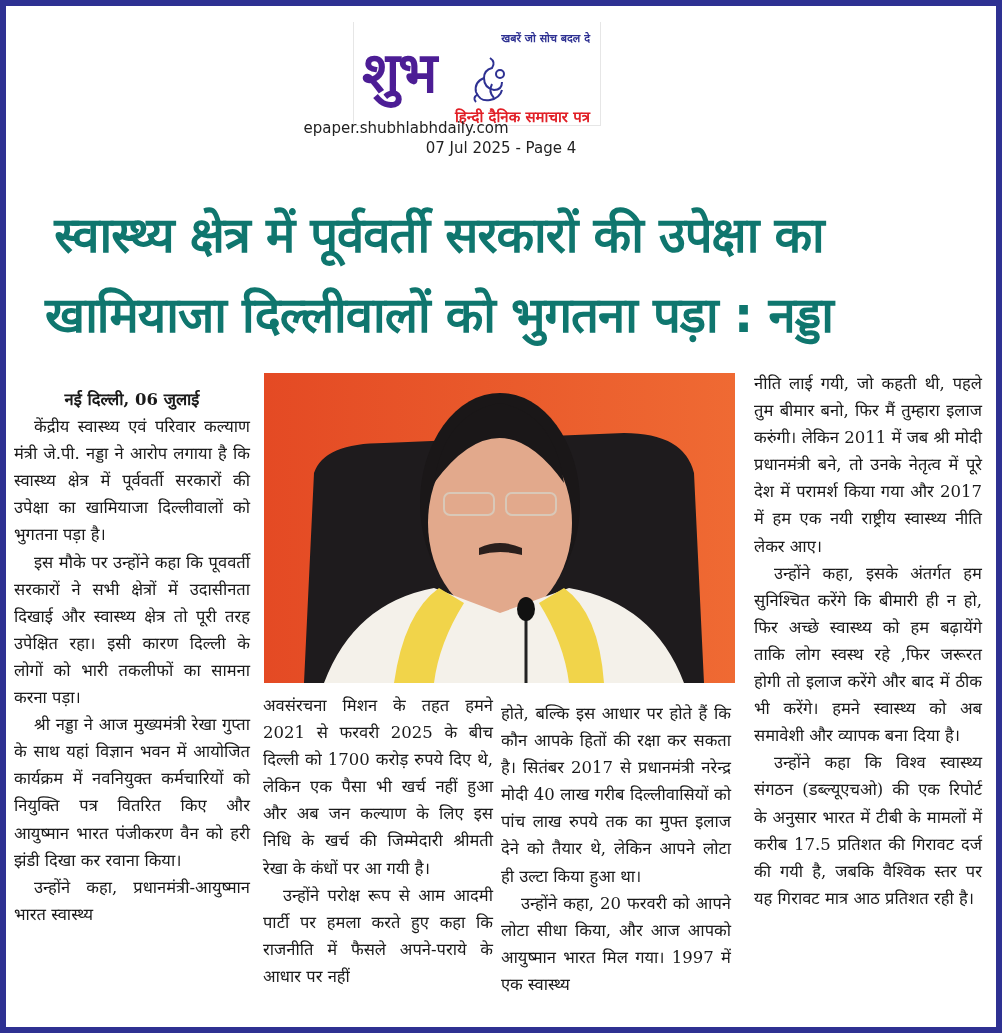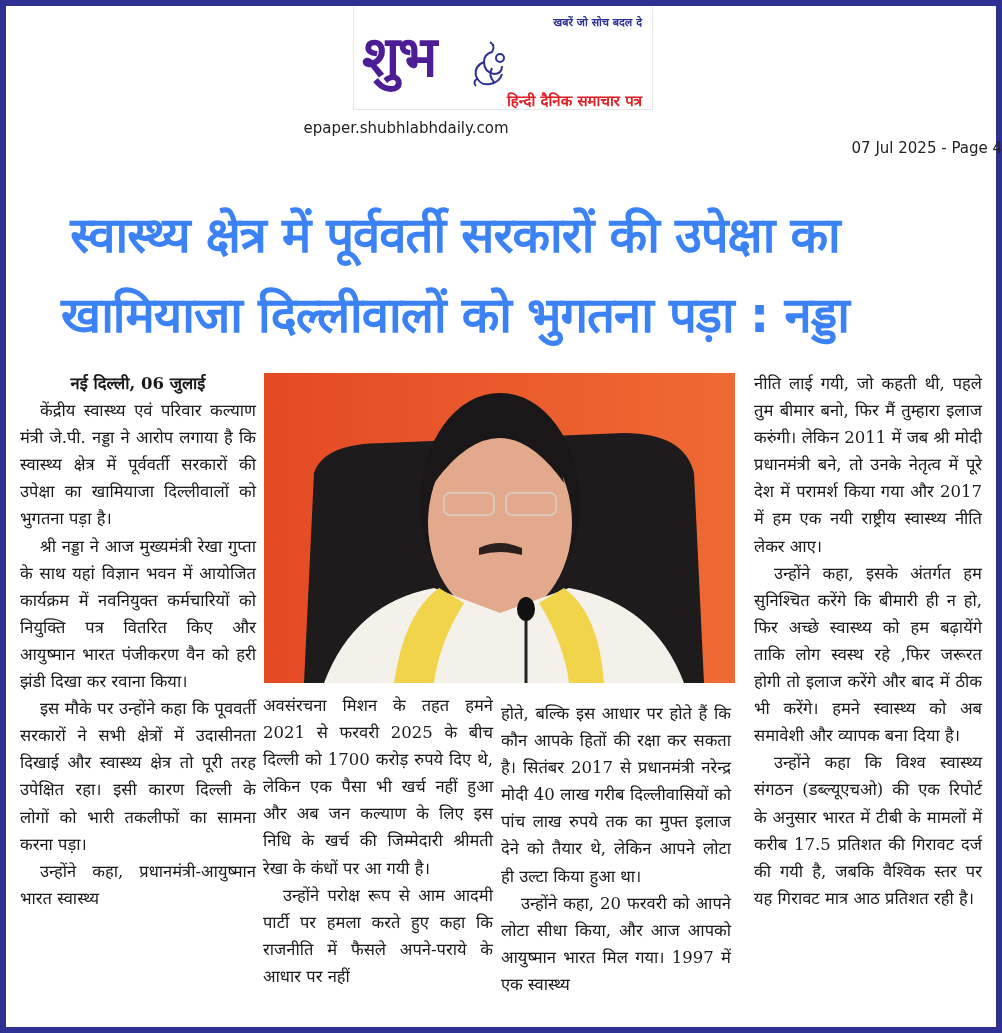--- a/index.html
+++ b/index.html
@@ -3,21 +3,21 @@
 <meta charset="utf-8">
 <style>
   * { box-sizing: border-box; margin: 0; padding: 0; }
   html, body { width: 1002px; height: 1033px; background: #2e3192; overflow: hidden; }
   body { position: relative; font-family: "DejaVu Serif", serif; }
   .page {
     position: absolute; left: 6px; top: 6px; width: 990px; height: 1021px;
     background: #ffffff;
   }
   .masthead {
-    position: absolute; left: 347px; top: 0px; width: 300px; height: 104px;
+    position: absolute; left: 347px; top: 16px; width: 248px; height: 104px;
     border: 1px solid #e6e6e6; border-top: none; background: #fff;
   }
   .tagline {
     position: absolute; right: 10px; top: 8px; font-size: 11px; color: #2e3192;
     font-family: "DejaVu Sans", sans-serif; font-weight: bold;
   }
   .logo-text {
     position: absolute; left: 10px; top: 14px; font-size: 56px; font-weight: bold;
     color: #4c1d95; font-family: "DejaVu Sans", sans-serif; letter-spacing: -2px;
     line-height: 70px;
@@ -33,30 +33,30 @@
   }
   .site-url {
     position: absolute; left: 0; width: 812px; top: 113px; text-align: center;
     font-family: "DejaVu Sans", sans-serif; font-size: 15px; color: #222;
   }
   .page-date {
     position: absolute; left: 0; width: 1002px; top: 133px; text-align: center;
     font-family: "DejaVu Sans", sans-serif; font-size: 15px; color: #222;
   }
   .headline {
-    position: absolute; left: 16px; width: 866px; top: 190px; text-align: center;
+    position: absolute; left: 0; width: 866px; top: 190px; text-align: center;
     font-family: "DejaVu Sans", sans-serif; font-weight: bold; font-size: 49px;
-    line-height: 80px; color: #3b82f6; letter-spacing: -1px;
+    line-height: 80px; color: #0f766e; letter-spacing: -1px;
   }
   .col {
     position: absolute; top: 364px; font-size: 16.5px; line-height: 27.1px;
     color: #1a1a1a; text-align: justify; font-family: "DejaVu Serif", serif;
   }
   .col p { text-indent: 20px; }
-  .col1 { left: 14px; width: 236px; }
+  .col1 { left: 8px; width: 236px; margin-top: 16px; }
   .col2 { left: 257px; width: 230px; top: 686px; }
   .col3 { left: 495px; width: 230px; top: 686px; margin-top: 8px; }
   .col4 { left: 748px; width: 228px; }
   .dateline { text-align: center; font-weight: bold; text-indent: 0 !important; }
   .photo {
     position: absolute; left: 258px; top: 367px; width: 471px; height: 310px;
     background: #e8542b; overflow: hidden;
   }
 </style>
 </head>
@@ -73,32 +73,32 @@
         <path d="M18 24 q-10 4 -8 14 q4 10 14 8 q10 -2 12 -10"></path>
         <path d="M26 30 q-4 8 2 14"></path>
         <circle cx="34" cy="20" r="4"></circle>
         <path d="M12 40 q-6 4 -2 8"></path>
       </g>
     </svg>
     <div class="subtag">हिन्दी दैनिक समाचार पत्र</div>
   </div>
 
   <div class="site-url" style="left:-6px;">epaper.shubhlabhdaily.com</div>
-  <div class="page-date" style="left:-6px;text-align:right;">07 Jul 2025 - Page 4</div>
+  <div class="page-date" style="left:-6px;">07 Jul 2025 - Page 4</div>
 
   <h1 class="headline">
     <div>स्वास्थ्य क्षेत्र में पूर्ववर्ती सरकारों की उपेक्षा का</div>
     <div>खामियाजा दिल्लीवालों को भुगतना पड़ा : नड्डा</div>
   </h1>
 
   <div class="col col1">
     <div class="dateline">नई दिल्ली, 06 जुलाई</div>
     <p>केंद्रीय स्वास्थ्य एवं परिवार कल्याण मंत्री जे.पी. नड्डा ने आरोप लगाया है कि  स्वास्थ्य क्षेत्र में पूर्ववर्ती सरकारों की उपेक्षा का खामियाजा दिल्लीवालों को भुगतना पड़ा है।</p>
+    <p>इस मौके पर उन्होंने कहा कि पूववर्ती सरकारों ने सभी क्षेत्रों में उदासीनता दिखाई और स्वास्थ्य क्षेत्र तो पूरी तरह उपेक्षित रहा। इसी कारण दिल्ली के लोगों को भारी तकलीफों का सामना करना पड़ा।</p>
     <p>श्री नड्डा ने आज मुख्यमंत्री रेखा गुप्ता के साथ यहां विज्ञान भवन में आयोजित कार्यक्रम में नवनियुक्त कर्मचारियों को नियुक्ति पत्र वितरित किए और आयुष्मान भारत पंजीकरण वैन को हरी झंडी दिखा कर रवाना किया।</p>
-    <p>इस मौके पर उन्होंने कहा कि पूववर्ती सरकारों ने सभी क्षेत्रों में उदासीनता दिखाई और स्वास्थ्य क्षेत्र तो पूरी तरह उपेक्षित रहा। इसी कारण दिल्ली के लोगों को भारी तकलीफों का सामना करना पड़ा।</p>
     <p>उन्होंने कहा, प्रधानमंत्री-आयुष्मान भारत स्वास्थ्य</p>
   </div>
 
   <div class="photo">
     <svg width="471" height="310" viewBox="0 0 471 310">
       <defs>
         <linearGradient id="bg" x1="0" y1="0" x2="1" y2="0">
           <stop offset="0" stop-color="#e44a24"></stop>
           <stop offset="1" stop-color="#ef6a33"></stop>
         </linearGradient>

